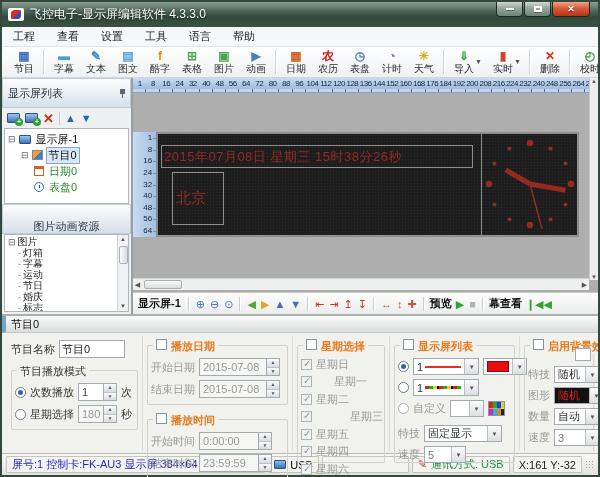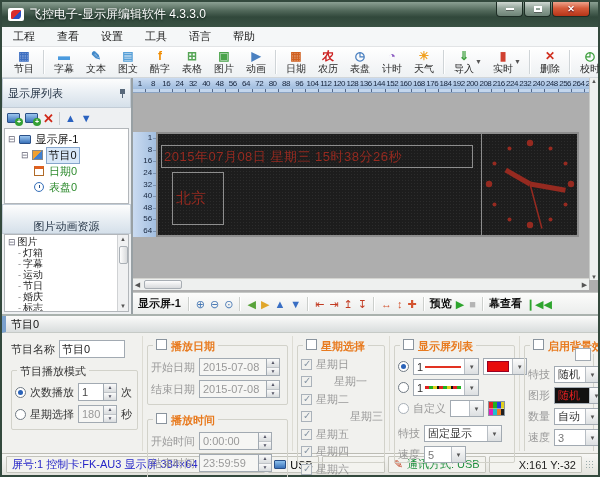--- a/index.html
+++ b/index.html
@@ -161,21 +161,21 @@
   .shape-combo .cval { background:#111; color:#e02020; align-self:stretch; display:flex; align-items:center; }
   .bg-swatch { width:16px; height:13px; border:1px solid #a2aab2; background:#fff; position:absolute; right:2px; top:2px; }
   
   .statusbar { height:22px; flex:none; background:linear-gradient(#f7f7f5,#e3e3dd); border-top:1px solid #bcbcb4; display:flex; align-items:center; gap:3px; padding:0 4px; }
   .sb-sec { height:17px; border:1px solid #c4c4bc; background:#f3f3ef; border-radius:1px; display:flex; align-items:center; gap:4px; padding:0 5px; white-space:nowrap; }
   .sb-info { color:#2525c8; }
   .sb-fill { flex:1; }
   .usb-icon { width:12px; height:9px; background:linear-gradient(#8cc0ec,#3a72ba); border:1px solid #2a5088; border-radius:1px; }
   .pencil-icon { color:#c04020; font-size:11px; }
   .sb-comm { color:#1f8f3f; }
-  .sb-xy { color:#222;margin-left:24px; }
+  .sb-xy { color:#222; }
   .grip { width:9px; height:9px; background-image:radial-gradient(#9aa 1px, transparent 1px); background-size:3px 3px; }
 </style>
 </head>
 <body>
 
 <div class="window">
 
   <div class="titlebar">
     <span class="logo"></span>
     <span>飞控电子-显示屏编辑软件 4.3.3.0</span>

